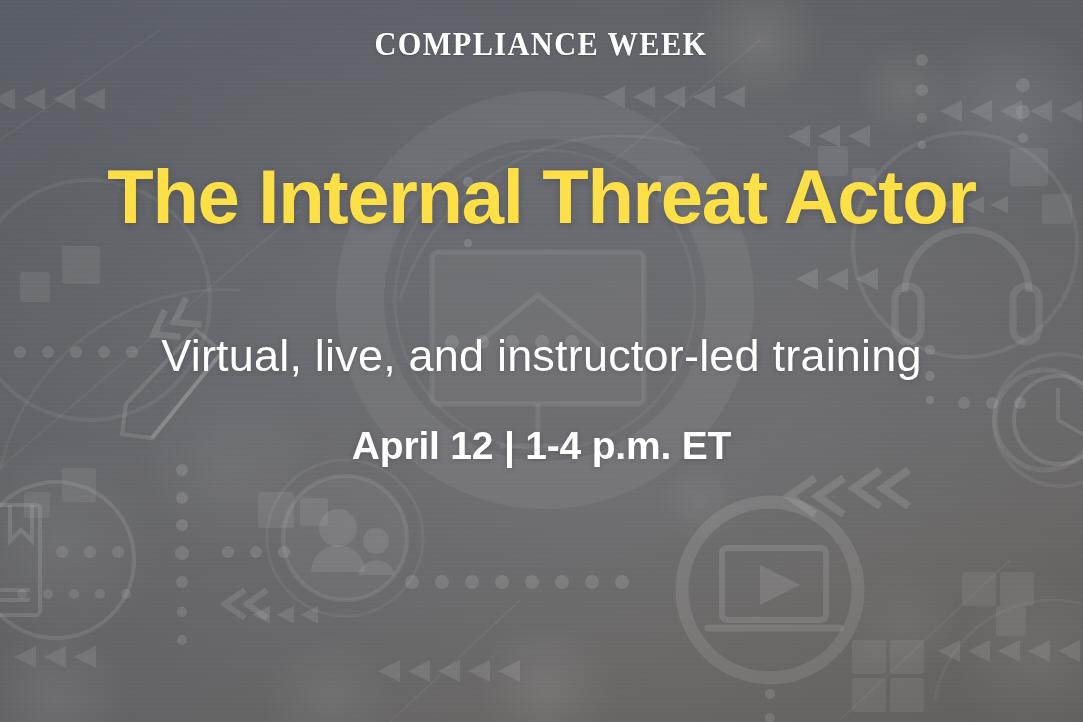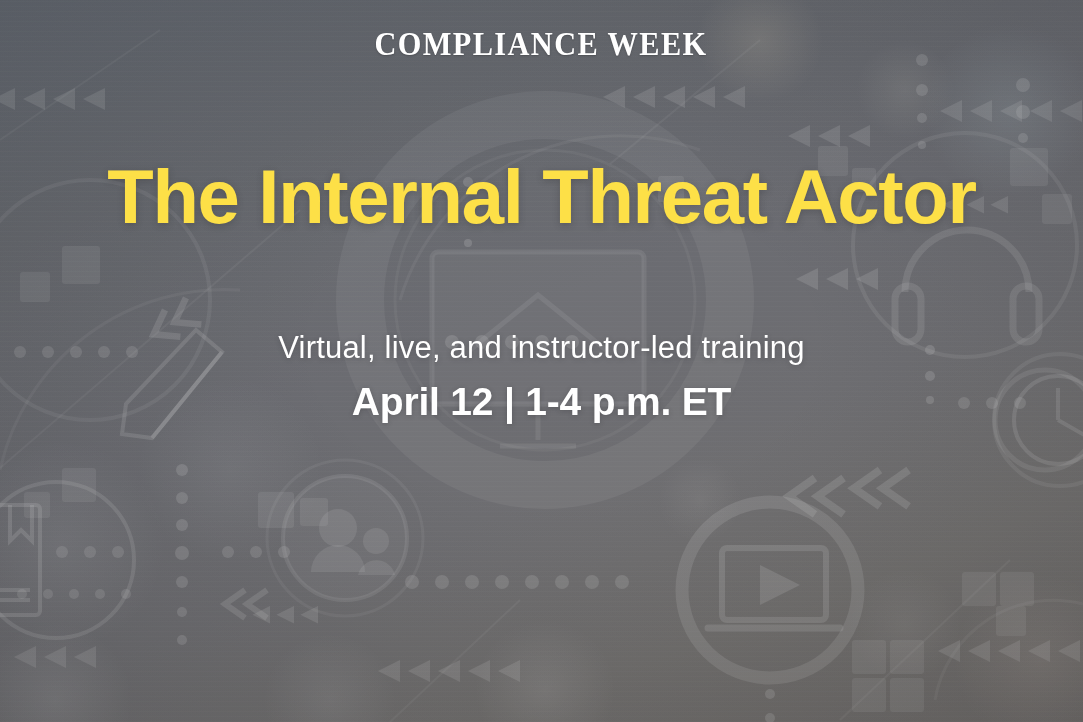--- a/index.html
+++ b/index.html
@@ -97,29 +97,29 @@
     line-height: 96px;
     letter-spacing: -1.3px;
     text-shadow: 0 2px 7px rgba(45,46,50,.30);
   }
   .headline .ln { display: block; white-space: nowrap; }
 
   .subtitle {
     margin-top: 86px;
     color: #ffffff;
     font-weight: 300;
-    font-size: 31px;
+    font-size: 45px;
     line-height: 1.1;
     letter-spacing: .2px;
     text-align: center;
     text-shadow: 0 1px 5px rgba(45,46,50,.28);
   }
 
   .daterow {
-    margin-top: 16px;
+    margin-top: 44px;
     color: #ffffff;
     font-weight: 700;
     font-size: 39px;
     line-height: 1.1;
     letter-spacing: -.2px;
     text-align: center;
     text-shadow: 0 1px 5px rgba(45,46,50,.30);
   }
 </style>
 </head>

